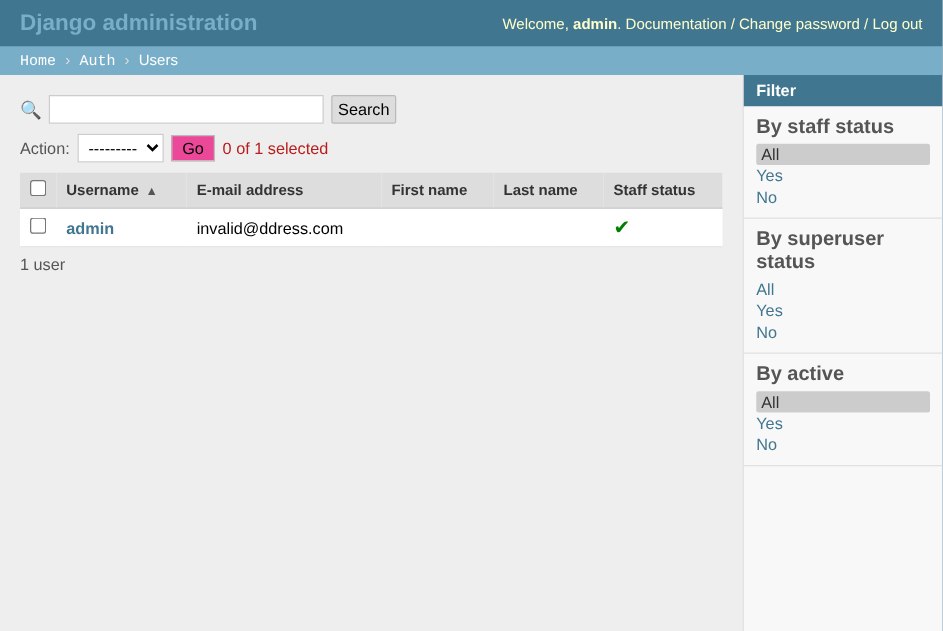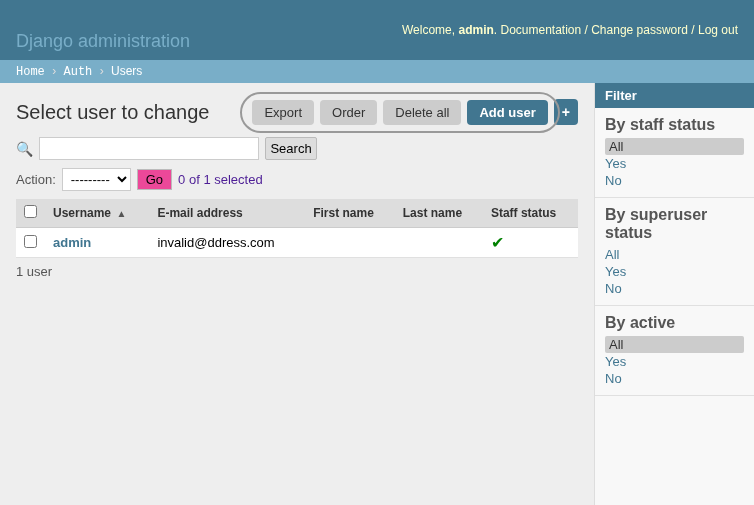--- a/index.html
+++ b/index.html
@@ -8,23 +8,22 @@
     #header {
       background: #417690;
       color: #ffc;
       padding: 8px 16px;
       display: flex;
       justify-content: space-between;
       align-items: center;
     }
     #header-title {
       font-size: 18px;
-      font-weight: normal;
+      font-weight: bold;
       color: #79aec8;
-      margin-top: 23px;
     }
     #header-right {
       font-size: 12px;
       color: #ffc;
     }
     #header-right a, #header-right span.link {
       color: #ffc;
       text-decoration: none;
       cursor: pointer;
     }
@@ -170,21 +169,21 @@
       font-size: 13px;
       background: #fff;
     }
     #go-btn {
       padding: 2px 8px;
       background: #ec4899;
       border: 1px solid #bbb;
       cursor: pointer;
       font-size: 13px;
     }
-    #selected-count { color: #4c1d95; }
+    #selected-count { color: #b91c1c; }
 
     #results-table {
       width: 100%;
       border-collapse: collapse;
       background: #fff;
     }
     #results-table th {
       background: #ddd;
       padding: 6px 8px;
       text-align: left;
@@ -268,32 +267,20 @@
   <span class="separator">›</span>
   <a>Auth</a>
   <span class="separator">›</span>
   <span>Users</span>
 </div>
 
 <div id="content-wrapper">
 
   <div id="main-content">
 
-    <div id="page-header">
-      <h1 id="page-title">Select user to change</h1>
-      <div id="action-buttons">
-        <div id="button-highlight">
-          <button class="action-btn">Export</button>
-          <button class="action-btn">Order</button>
-          <button class="action-btn">Delete all</button>
-          <button id="add-user-btn">Add user</button>
-        </div>
-        <button id="plus-btn">+</button>
-      </div>
-    </div>
 
     <div id="search-bar">
       <span id="search-icon-wrap">🔍</span>
       <input id="search-input" type="text" style="">
       <button id="search-btn">Search</button>
     </div>
 
     <div id="action-bar">
       <span id="action-label">Action:</span>
       <select id="action-select">

